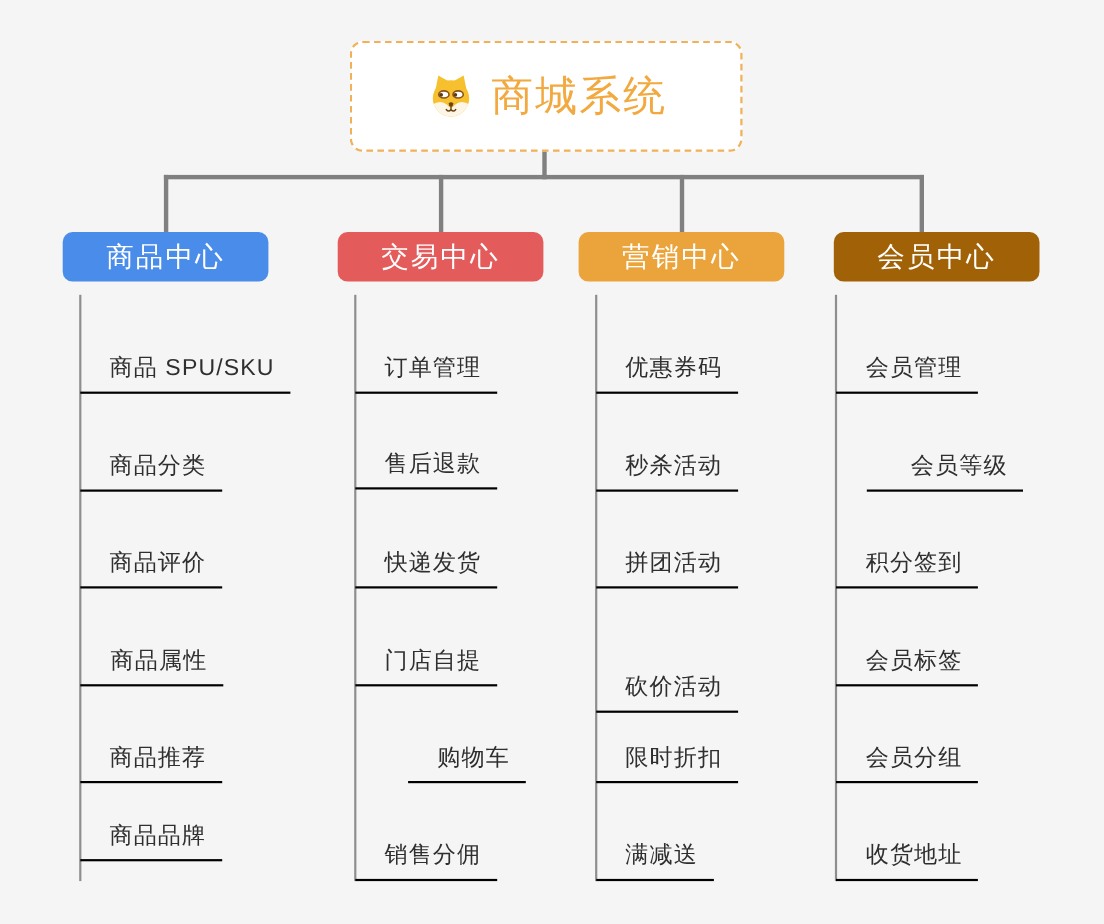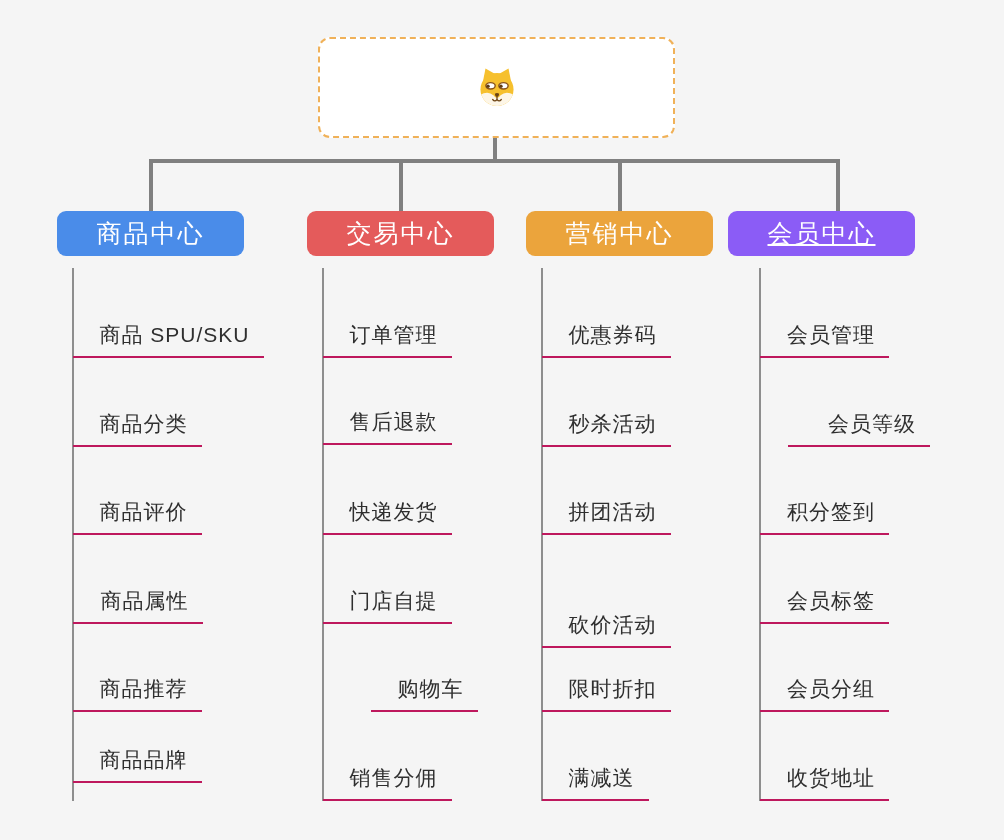--- a/index.html
+++ b/index.html
@@ -35,21 +35,21 @@
   }
 
   
   .col-line{position:absolute;width:2px;background:#8e8e8e;}
 
   
   .leaf{
     position:absolute;
     width:max-content;white-space:nowrap;
     padding:0 14px 6px 27px;
-    border-bottom:2px solid #be185d;
+    border-bottom:2px solid #000000;
     font-size:21px;line-height:30px;color:#2f2f2f;
     letter-spacing:1px;
   }
 </style>
 </head>
 <body>
 
 <div class="canvas">
 
   <div class="root-node">
@@ -61,20 +61,21 @@
           <circle cx="32" cy="34" r="23"></circle>
         </clipPath>
       <path clip-path="url(#headClip)" d="M8 42 Q19 35 27 42 Q32 49 37 42 Q45 35 56 42 L56 60 L8 60 Z" fill="#fdf6e7"></path>
       <ellipse cx="23" cy="29" rx="6.5" ry="4.5" fill="#ffffff" stroke="#8a5318" stroke-width="2"></ellipse>
       <ellipse cx="41" cy="29" rx="6.5" ry="4.5" fill="#ffffff" stroke="#8a5318" stroke-width="2"></ellipse>
       <circle cx="19.5" cy="29.5" r="2.4" fill="#5f3a10"></circle>
       <circle cx="37.5" cy="29.5" r="2.4" fill="#5f3a10"></circle>
       <path d="M29 40 Q32 38 35 40 Q35 44 32 45 Q29 44 29 40 Z" fill="#6d4413"></path>
       <path d="M32 45 L32 48 M26 48 Q29 52 32 48 Q35 52 38 48" fill="none" stroke="#6d4413" stroke-width="1.8" stroke-linecap="round"></path>
     </svg>
+    <span class="root-title">商城系统</span>
   </div>
 
   <div id="connectors">
       <div class="conn" style="left: 493px; top: 138px; width: 4px; height: 25px;"></div>
       <div class="conn" style="left: 148.5px; top: 159px; width: 691.5px; height: 4px;"></div>
       <div class="conn" style="left: 148.5px; top: 159px; width: 4px; height: 52px;"></div>
       <div class="conn" style="left: 398.5px; top: 159px; width: 4px; height: 52px;"></div>
       <div class="conn" style="left: 617.5px; top: 159px; width: 4px; height: 52px;"></div>
       <div class="conn" style="left: 836px; top: 159px; width: 4px; height: 52px;"></div>
     </div>
@@ -96,21 +97,21 @@
       <div class="leaf" style="left: 322.5px; top: 674.4px; margin-left: 48px;">购物车</div>
       <div class="leaf" style="left: 322.5px; top: 763px;">销售分佣</div>
       <div class="branch-header" style="left: 526px; top: 211px; background: rgb(235, 164, 60);">营销中心</div>
       <div class="col-line" style="left: 540.5px; top: 268px; height: 533px;"></div>
       <div class="leaf" style="left: 541.5px; top: 320px;">优惠券码</div>
       <div class="leaf" style="left: 541.5px; top: 408.6px;">秒杀活动</div>
       <div class="leaf" style="left: 541.5px; top: 497.2px;">拼团活动</div>
       <div class="leaf" style="left: 541.5px; top: 585.8px; margin-top: 24px;">砍价活动</div>
       <div class="leaf" style="left: 541.5px; top: 674.4px;">限时折扣</div>
       <div class="leaf" style="left: 541.5px; top: 763px;">满减送</div>
-      <div class="branch-header" style="left: 728px; top: 211px; background: #8b5cf6; text-decoration: underline;">会员中心</div>
+      <div class="branch-header" style="left: 758px; top: 211px; background: #a16207;">会员中心</div>
       <div class="col-line" style="left: 759px; top: 268px; height: 533px;"></div>
       <div class="leaf" style="left: 760px; top: 320px;">会员管理</div>
       <div class="leaf" style="left: 788px; top: 408.6px; padding-left: 40px;">会员等级</div>
       <div class="leaf" style="left: 760px; top: 497.2px;">积分签到</div>
       <div class="leaf" style="left: 760px; top: 585.8px;">会员标签</div>
       <div class="leaf" style="left: 760px; top: 674.4px;">会员分组</div>
       <div class="leaf" style="left: 760px; top: 763px;">收货地址</div>
     </div>
 
 </div>

